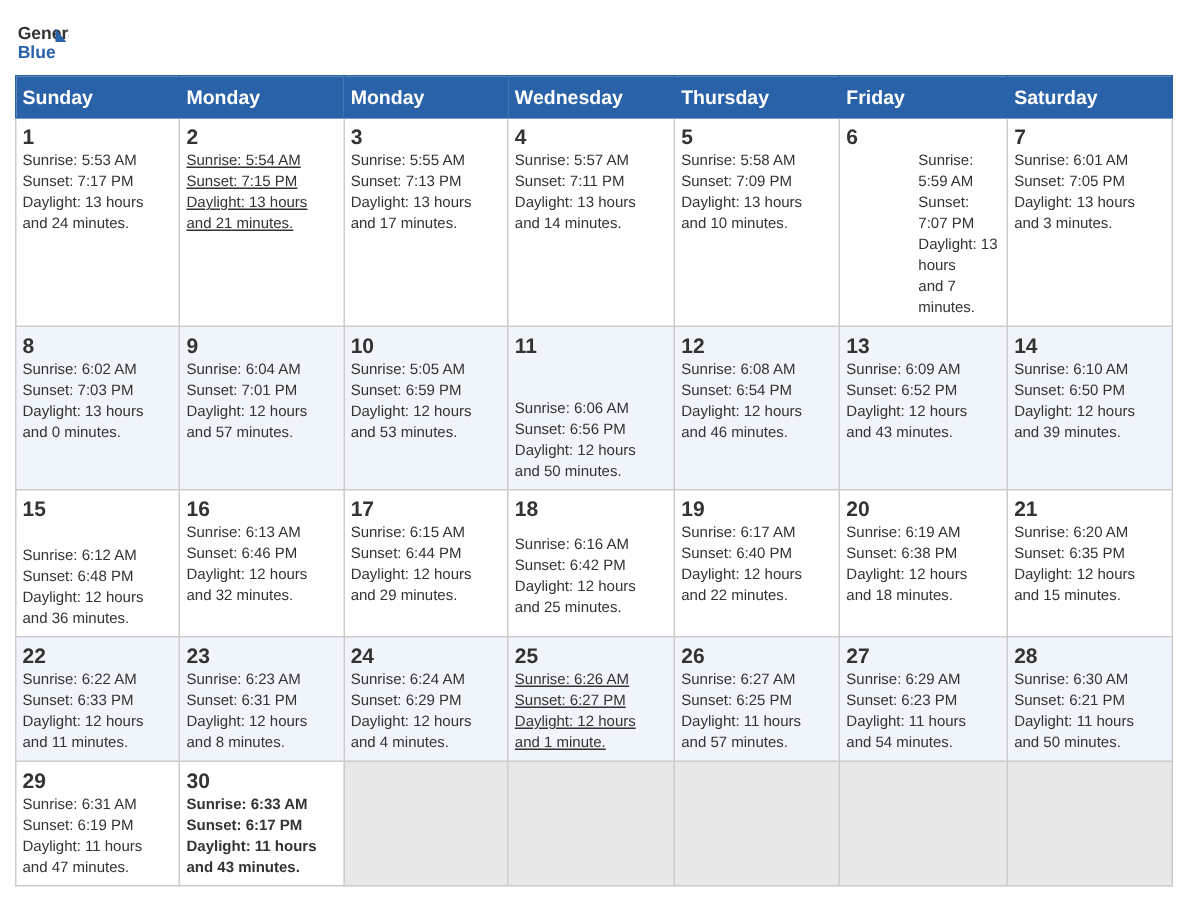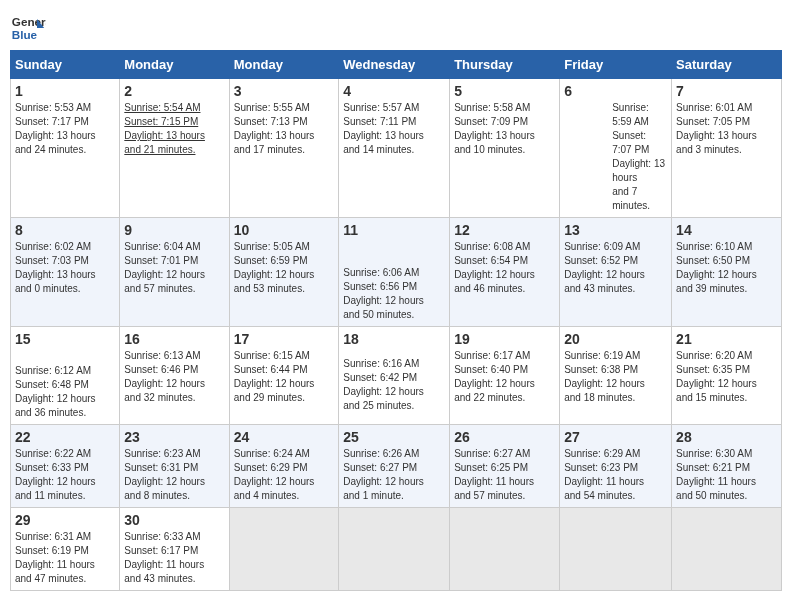--- a/index.html
+++ b/index.html
@@ -276,21 +276,21 @@
         </td>
         <td>
           <span class="day-number">24</span>
           <div class="day-info" style="white-space: pre-line;">Sunrise: 6:24 AM
 Sunset: 6:29 PM
 Daylight: 12 hours
 and 4 minutes.</div>
         </td>
         <td>
           <span class="day-number">25</span>
-          <div class="day-info" style="white-space: pre-line;">Sunrise: 6:26 AM
+          <div class="day-info" style="white-space: pre-line; text-decoration: underline;">Sunrise: 6:26 AM
 Sunset: 6:27 PM
 Daylight: 12 hours
 and 1 minute.</div>
         </td>
         <td>
           <span class="day-number">26</span>
           <div class="day-info" style="white-space: pre-line;">Sunrise: 6:27 AM
 Sunset: 6:25 PM
 Daylight: 11 hours
 and 57 minutes.</div>
@@ -313,21 +313,21 @@
       <tr>
         <td>
           <span class="day-number">29</span>
           <div class="day-info" style="white-space: pre-line;">Sunrise: 6:31 AM
 Sunset: 6:19 PM
 Daylight: 11 hours
 and 47 minutes.</div>
         </td>
         <td>
           <span class="day-number">30</span>
-          <div class="day-info" style="white-space: pre-line;">Sunrise: 6:33 AM
+          <div class="day-info" style="white-space: pre-line; font-weight: bold;">Sunrise: 6:33 AM
 Sunset: 6:17 PM
 Daylight: 11 hours
 and 43 minutes.</div>
         </td>
         <td class="empty-cell"></td>
         <td class="empty-cell"></td>
         <td class="empty-cell"></td>
         <td class="empty-cell"></td>
         <td class="empty-cell"></td>
       </tr>

